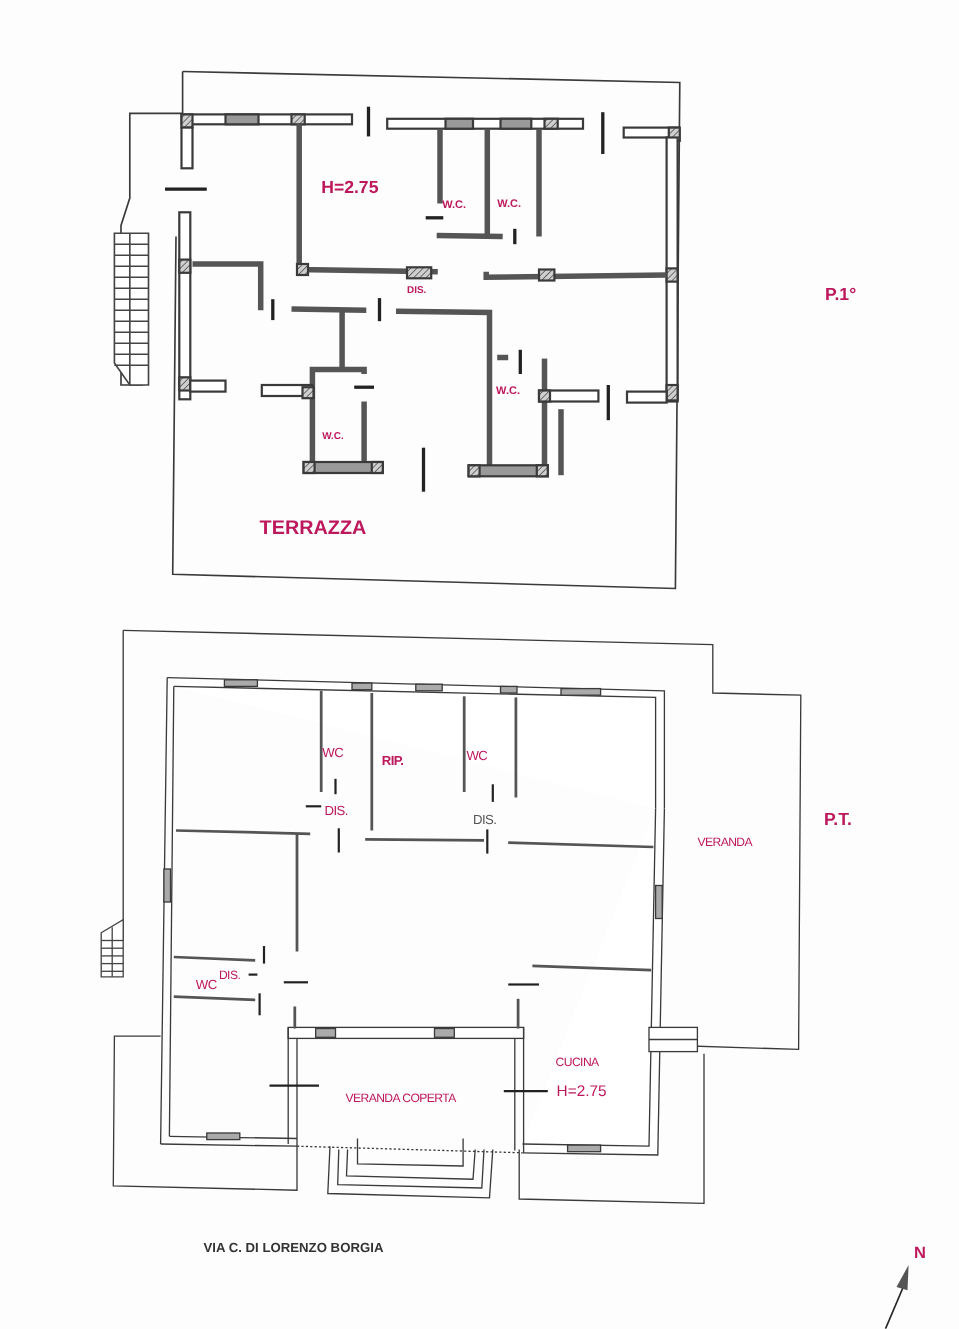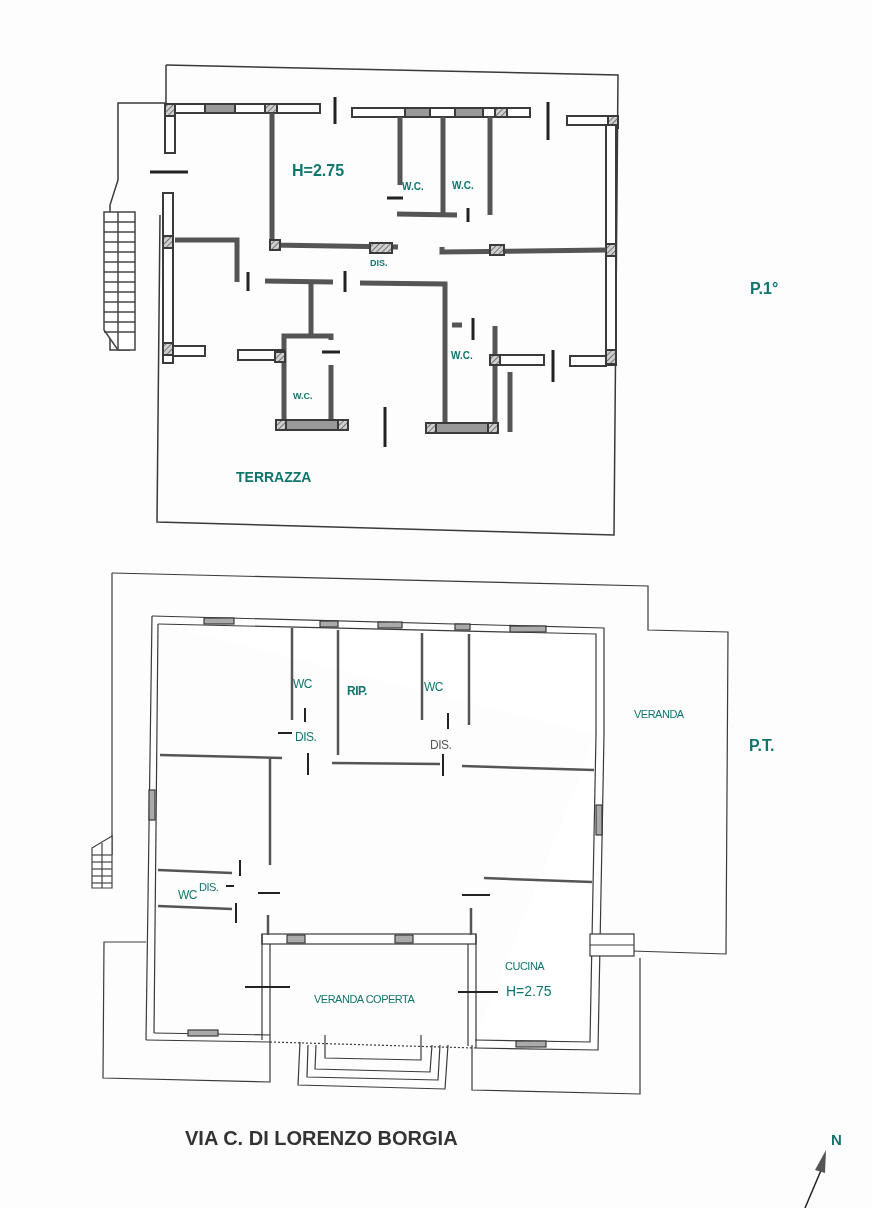--- a/index.html
+++ b/index.html
@@ -1,22 +1,22 @@
 <!DOCTYPE html>
 <html><head>
 <meta charset="utf-8">
 <style>
   html, body { margin:0; padding:0; background:#fdfdfd; }
   body { width:872px; height:1208px; position:relative; overflow:hidden; font-family:"Liberation Sans", sans-serif; }
   svg#plan { position:absolute; left:0; top:0; }
-  .lbl { position:absolute; color:#0f766e; font-weight:bold; white-space:nowrap; font-family:"Liberation Sans", sans-serif; }
+  .lbl { position:absolute; color:#be185d; font-weight:bold; white-space:nowrap; font-family:"Liberation Sans", sans-serif; }
   .sm { font-size:10px; }
   .md { font-size:12px; letter-spacing:-0.5px; font-weight:normal; }
   .lg { font-size:16px; }
-  .xl { font-size:20px; }
+  .xl { font-size:12px; }
 </style>
 </head>
 <body>
 
 <svg id="plan" width="872" height="1208" viewBox="0 0 872 1208">
   <defs>
     <pattern id="hatch" width="4" height="4" patternUnits="userSpaceOnUse" patternTransform="rotate(45)">
       <rect width="4" height="4" fill="#cfcfcf"></rect>
       <line x1="0" y1="0" x2="0" y2="4" stroke="#555" stroke-width="1.5"></line>
     </pattern>
@@ -219,29 +219,29 @@
     <polygon points="826,1150 815,1170 825,1173" fill="#555"></polygon>
   </g>
 </svg>
 
 <div class="lbl lg" style="left:292px;top:162px;">H=2.75</div>
 <div class="lbl sm" style="left:402px;top:181px;">W.C.</div>
 <div class="lbl sm" style="left:452px;top:180px;">W.C.</div>
 <div class="lbl sm" style="left:370px;top:258px;font-size:9px;">DIS.</div>
 <div class="lbl sm" style="left:293px;top:391px;font-size:9px;">W.C.</div>
 <div class="lbl sm" style="left:451px;top:350px;">W.C.</div>
-<div class="lbl" style="left:236px;top:469px;font-size:14px;">TERRAZZA</div>
-<div class="lbl lg" style="left:750px;top:260px;margin-top:20px;">P.1°</div>
+<div class="lbl" style="left:236px;top:469px;font-size:18px;">TERRAZZA</div>
+<div class="lbl lg" style="left:750px;top:260px;">P.1°</div>
 
 <div class="lbl md" style="left:293px;top:677px;">WC</div>
 <div class="lbl md" style="left:347px;top:684px;font-weight:bold;">RIP.</div>
 <div class="lbl md" style="left:424px;top:680px;">WC</div>
 <div class="lbl md" style="left:295px;top:730px;">DIS.</div>
 <div class="lbl md" style="left:430px;top:738px;color:#555;">DIS.</div>
-<div class="lbl md" style="left:634px;top:708px;font-size:11px;">VERANDA</div>
+<div class="lbl md" style="left:634px;top:760px;font-size:11px;">VERANDA</div>
 <div class="lbl md" style="left:178px;top:888px;">WC</div>
 <div class="lbl md" style="left:200px;top:881px;left:199px;font-size:11px;">DIS.</div>
 <div class="lbl md" style="left:505px;top:960px;font-size:11px;">CUCINA</div>
 <div class="lbl" style="left:506px;top:983px;font-size:14px;font-weight:normal;">H=2.75</div>
 <div class="lbl md" style="left:314px;top:993px;font-size:11px;text-align:right;">VERANDA COPERTA</div>
 <div class="lbl lg" style="left:749px;top:737px;">P.T.</div>
 
 <div class="lbl xl" style="left:185px;top:1127px;color:#333;">VIA C. DI LORENZO BORGIA</div>
 <div class="lbl" style="left:831px;top:1131px;font-size:15px;">N</div>
 

